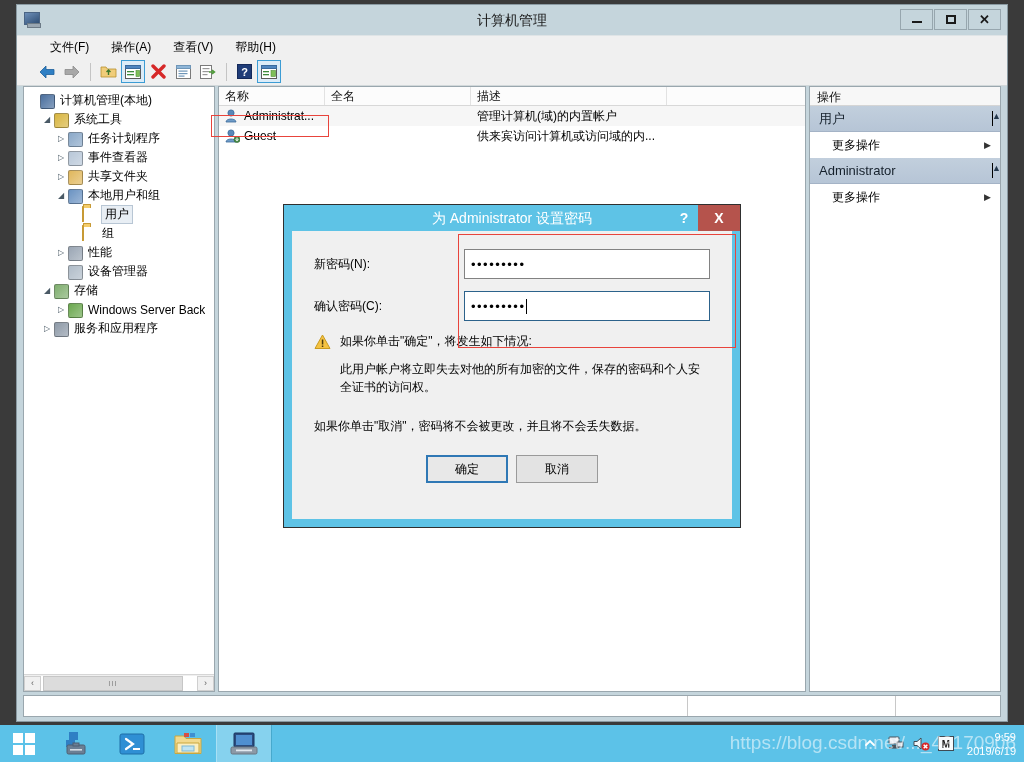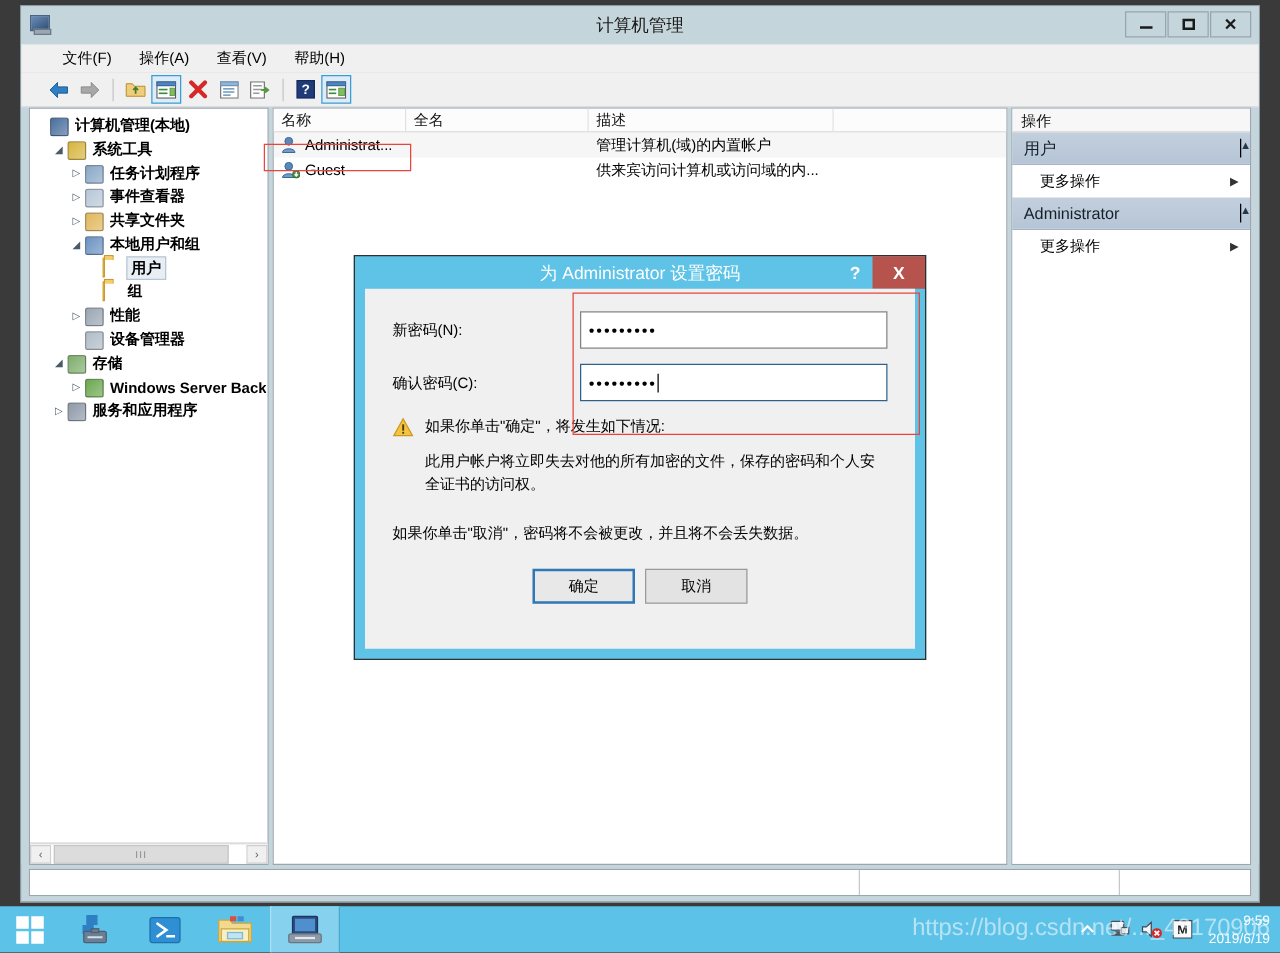--- a/index.html
+++ b/index.html
@@ -78,21 +78,21 @@
   }
   .win-btn .glyph-min { display:block; width:10px; height:2px; background:#1a1a1a; margin-top:5px; }
   .win-btn .glyph-max { display:block; width:10px; height:9px; border:2px solid #1a1a1a; }
   .win-btn .glyph-close { font-weight: bold; font-size: 13px; }
 
   
   .menubar {
     height: 23px;
     background: #f0f0f0;
     border-top: 1px solid #dfe4e6;
-    display: flex; 
+    display: flex; align-items: center;
     padding-left: 22px;
     flex: 0 0 auto;
   }
   .menu-item {
     padding: 2px 11px;
     font-size: 12px; color: #000;
     cursor: default;
   }
 
   
@@ -148,21 +148,21 @@
     width: 14px; flex: 0 0 14px;
     text-align: center;
     font-size: 8px; color: #4a5a66;
     line-height: 19px;
   }
   .tnode .ticon {
     width: 16px; height: 16px; flex: 0 0 16px;
     margin-right: 4px;
     position: relative;
   }
-  .tnode .tlabel { overflow: hidden; font-weight: bold; }
+  .tnode .tlabel { overflow: hidden; }
   .tnode.selected .tlabel {
     background: #e8eef4;
     border: 1px solid #b8c6d4;
     padding: 0 3px;
     margin-left: -1px;
   }
   .folder-ico {
     width: 15px; height: 12px;
     background: #f5cd6b;
     border: 1px solid #c79a35;

